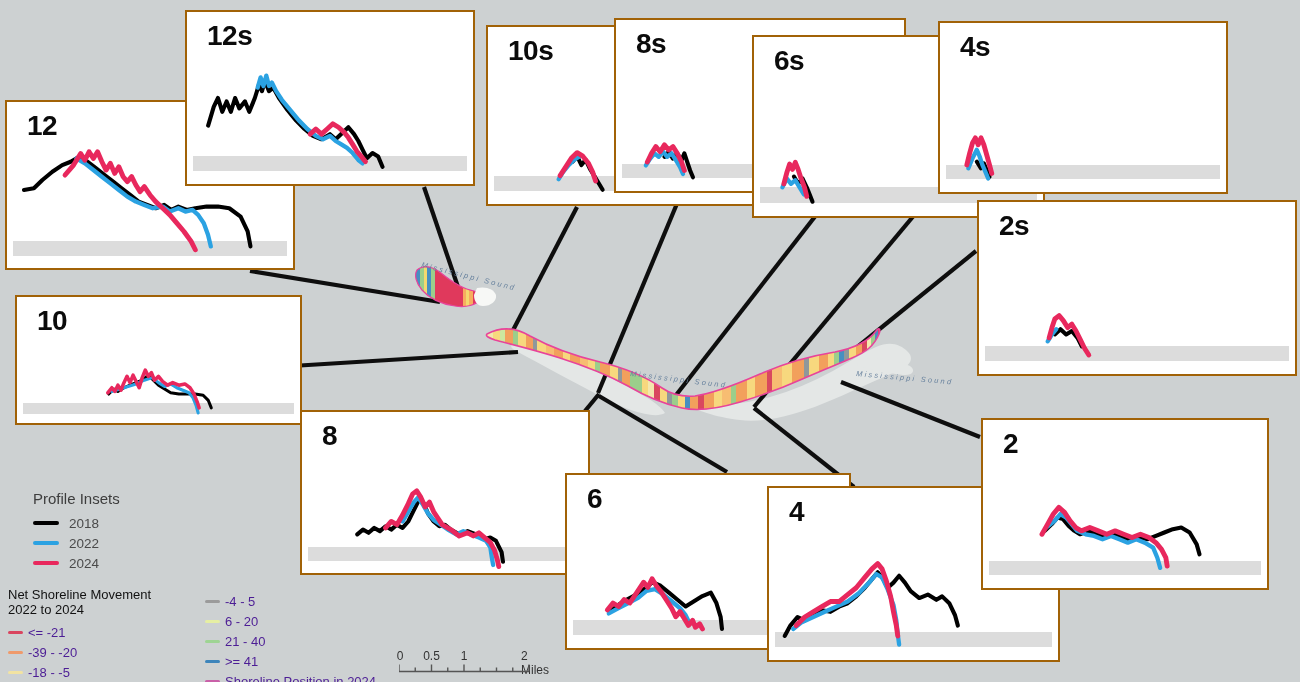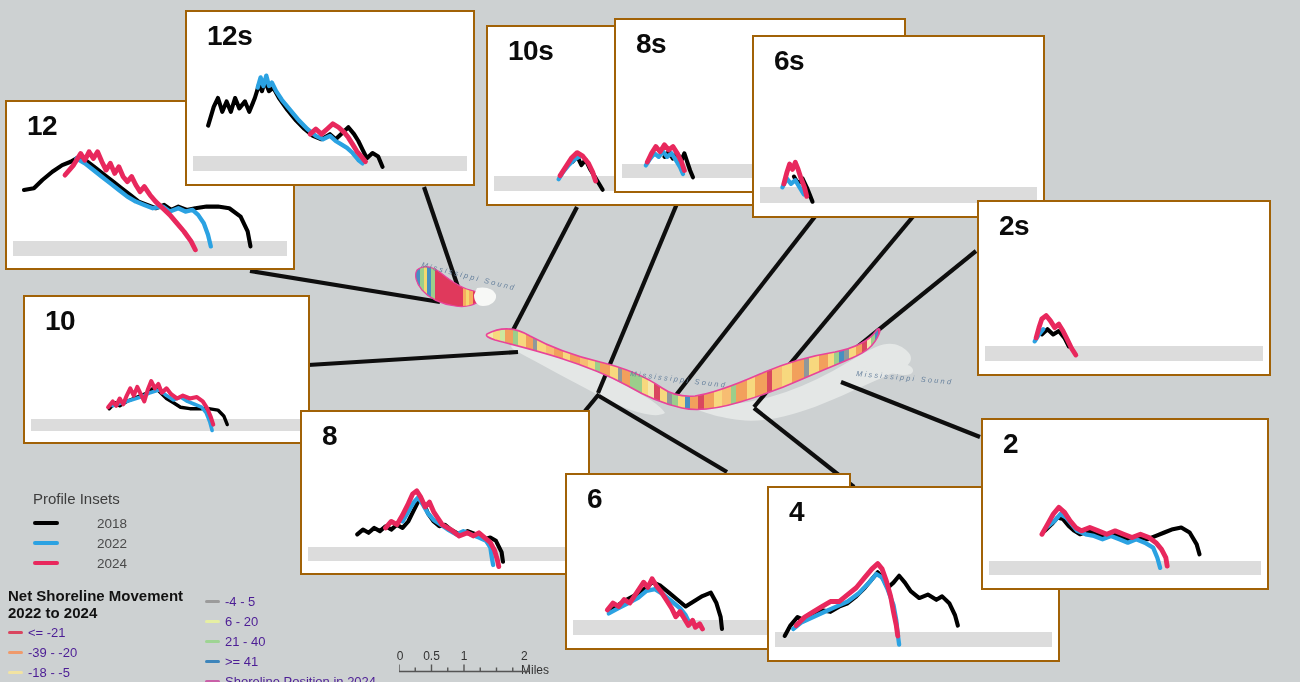--- a/index.html
+++ b/index.html
@@ -6,25 +6,25 @@
   body{font-family:"Liberation Sans",sans-serif;background:#b9bdbf;}
   .stage{position:relative;width:1300px;height:682px;background:#CDD1D2;overflow:hidden;}
   #map-svg{position:absolute;left:0;top:0;z-index:1;}
   #panels{position:absolute;left:0;top:0;width:100%;height:100%;z-index:2;pointer-events:none;}
   .panel{position:absolute;background:#ffffff;border:2px solid #a16207;box-sizing:border-box;}
   .panel svg{position:absolute;left:0;top:0;width:100%;height:100%;}
   .plabel{position:absolute;left:20px;top:8px;font-size:28px;font-weight:700;color:#0b0b0b;letter-spacing:-0.5px;}
   .datum-bar{position:absolute;left:6px;right:6px;top:84%;height:8.5%;background:#DCDCDC;}
   .legend-profile{position:absolute;left:33px;top:490px;z-index:40;}
   .lp-title{font-size:15px;color:#3d3d3d;margin-bottom:6px;}
-  .lp-row{display:flex;align-items:center;height:20px;gap:28px;}
+  .lp-row{display:flex;align-items:center;height:20px;}
   .lp-sw{display:inline-block;width:26px;height:4px;border-radius:2px;margin-right:10px;}
   .lp-lab{font-size:13.5px;color:#4a4a4a;}
   .legend-nsm{position:absolute;left:8px;top:588px;z-index:40;color:#121212;}
-  .nsm-title{font-size:15px;font-weight:700;line-height:1.12;}
+  .nsm-title{font-size:13px;font-weight:400;line-height:1.12;}
   .nsm-col-left{position:absolute;left:0;top:34px;}
   .nsm-col-right{position:absolute;left:197px;top:3px;}
   .nsm-row{display:flex;align-items:center;height:20px;white-space:nowrap;}
   .nsm-sw{display:inline-block;width:15px;height:3px;border-radius:1.5px;margin-right:5px;flex:0 0 auto;}
   .nsm-lab{font-size:13px;color:#4c1d95;}
   .scalebar{position:absolute;left:399px;top:649px;width:140px;height:26px;z-index:40;color:#333;}
   .sb-label{position:absolute;top:0;font-size:12px;}
   .sb-ticks{position:absolute;left:0;top:14px;}
 </style>
 </head>
@@ -164,39 +164,48 @@
       </div>
       <div class="panel" style="left: 752px; top: 12px; width: 293px; height: 183px; z-index: 23; margin-top: 23px;">
         <div class="datum-bar"></div>
         <svg viewBox="0 0 293 183">
           <polyline points="39.6,142.7 43.9,150.1 48.3,144.6 52.7,153.7 55.7,161.0 58.6,168.4" fill="none" stroke="#000000" stroke-width="4.2" stroke-linecap="round" stroke-linejoin="round"></polyline>
           <polyline points="27.8,153.7 32.2,144.6 36.6,150.1 41.0,146.4 45.4,153.7 49.8,161.0" fill="none" stroke="#2BA2E2" stroke-width="4.4" stroke-linecap="round" stroke-linejoin="round"></polyline>
           <polyline points="29.3,150.1 32.2,139.1 35.2,129.9 38.1,135.4 41.0,128.1 43.9,135.4 46.9,144.6 50.4,153.7 52.7,162.9" fill="none" stroke="#E8285D" stroke-width="5" stroke-linecap="round" stroke-linejoin="round"></polyline>
         </svg>
         <div class="plabel">6s</div>
       </div>
-      <div class="panel" style="left: 977px; top: 200px; width: 294px; height: 176px; z-index: 31;">
+      <div class="panel" style="left: 938px; top: 21px; width: 290px; height: 173px; z-index: 24;">
+        <div class="datum-bar"></div>
+        <svg viewBox="0 0 290 173">
+          <polyline points="36.3,141.9 40.6,148.8 43.5,143.6 46.4,150.5 49.3,157.4" fill="none" stroke="#000000" stroke-width="4.2" stroke-linecap="round" stroke-linejoin="round"></polyline>
+          <polyline points="27.6,148.8 31.9,138.4 36.3,129.8 39.2,136.7 42.0,145.3 45.0,152.2 47.9,159.2" fill="none" stroke="#2BA2E2" stroke-width="4.4" stroke-linecap="round" stroke-linejoin="round"></polyline>
+          <polyline points="26.1,145.3 29.0,133.2 31.9,122.8 34.8,117.6 37.7,124.6 40.6,117.6 43.5,124.6 46.4,134.9 49.3,145.3 51.6,154.0" fill="none" stroke="#E8285D" stroke-width="5" stroke-linecap="round" stroke-linejoin="round"></polyline>
+        </svg>
+        <div class="plabel">4s</div>
+      </div>
+      <div class="panel" style="left: 977px; top: 200px; width: 320px; height: 176px; z-index: 31;">
         <div class="datum-bar"></div>
         <svg viewBox="0 0 290 176">
           <polyline points="60.9,135.5 66.7,130.2 72.5,135.5 78.3,132.0 84.1,139.0 88.5,147.8" fill="none" stroke="#000000" stroke-width="4.2" stroke-linecap="round" stroke-linejoin="round"></polyline>
           <polyline points="53.6,142.6 58.0,135.5 62.4,130.2" fill="none" stroke="#2BA2E2" stroke-width="4.4" stroke-linecap="round" stroke-linejoin="round"></polyline>
           <polyline points="55.1,139.0 58.0,128.5 60.9,119.7 65.3,116.2 69.6,121.4 74.0,128.5 78.3,125.0 82.6,132.0 87.0,140.8 91.3,149.6 95.7,156.6" fill="none" stroke="#E8285D" stroke-width="5" stroke-linecap="round" stroke-linejoin="round"></polyline>
         </svg>
         <div class="plabel">2s</div>
       </div>
       <div class="panel" style="left: 5px; top: 100px; width: 290px; height: 170px; z-index: 20;">
         <div class="datum-bar"></div>
         <svg viewBox="0 0 290 170">
           <polyline points="15.9,90.1 26.1,88.4 34.8,79.9 45.0,71.4 55.1,64.6 63.8,61.2 72.5,56.1 81.2,61.2 89.9,68.0 98.6,74.8 107.3,81.6 116.0,88.4 124.7,95.2 133.4,102.0 142.1,105.4 150.8,108.8 159.5,105.4 166.8,110.5 174.0,107.1 182.7,110.5 191.4,108.8 203.0,107.1 214.6,107.1 226.2,108.8 237.8,117.3 245.0,132.6 247.9,147.9" fill="none" stroke="#000000" stroke-width="4.2" stroke-linecap="round" stroke-linejoin="round"></polyline>
           <polyline points="69.6,57.8 78.3,62.9 87.0,69.7 95.7,76.5 104.4,83.3 113.1,90.1 121.8,96.9 130.5,102.0 139.2,105.4 147.9,108.8 158.1,107.1 165.3,112.2 174.0,108.8 181.3,112.2 188.5,110.5 194.3,115.6 200.1,124.1 204.4,136.0 207.3,147.9" fill="none" stroke="#2BA2E2" stroke-width="4.4" stroke-linecap="round" stroke-linejoin="round"></polyline>
           <polyline points="58.0,74.8 66.7,64.6 74.0,52.7 78.3,59.5 82.6,51.0 87.0,57.8 91.3,51.0 95.7,61.2 100.0,69.7 104.4,62.9 108.8,73.1 113.1,66.3 117.5,76.5 121.8,81.6 126.2,76.5 130.5,85.0 134.8,91.8 139.2,86.7 145.0,95.2 150.8,102.0 158.1,108.8 165.3,115.6 172.5,124.1 179.8,132.6 187.1,142.8 191.4,151.3" fill="none" stroke="#E8285D" stroke-width="5" stroke-linecap="round" stroke-linejoin="round"></polyline>
         </svg>
         <div class="plabel">12</div>
       </div>
-      <div class="panel" style="left: 23px; top: 295px; width: 287px; height: 149px; z-index: 20;">
+      <div class="panel" style="left: 15px; top: 295px; width: 287px; height: 130px; z-index: 20;">
         <div class="datum-bar"></div>
         <svg viewBox="0 0 287 178">
           <polyline points="73.2,137.1 80.4,129.9 86.1,133.5 94.7,128.2 103.3,124.6 111.9,121.0 120.5,117.5 129.2,110.4 136.3,117.5 143.5,124.6 152.1,129.9 160.7,135.3 172.2,137.1 183.7,137.1 195.2,137.1 206.6,138.8 213.8,146.0 218.1,156.6" fill="none" stroke="#000000" stroke-width="4.2" stroke-linecap="round" stroke-linejoin="round"></polyline>
           <polyline points="77.5,133.5 89.0,129.9 100.4,126.4 111.9,122.8 123.4,117.5 134.9,113.9 143.5,121.0 152.1,126.4 160.7,122.8 169.3,128.2 177.9,131.7 186.6,135.3 192.3,142.4 196.6,153.1 199.5,163.8" fill="none" stroke="#2BA2E2" stroke-width="4.4" stroke-linecap="round" stroke-linejoin="round"></polyline>
           <polyline points="71.8,135.3 77.5,128.2 81.8,133.5 86.1,124.6 90.4,131.7 94.7,121.0 99.0,112.1 103.3,121.0 107.6,110.4 111.9,119.3 116.2,128.2 120.5,113.9 124.8,103.2 129.2,112.1 133.5,106.8 137.8,117.5 143.5,112.1 149.2,119.3 156.4,124.6 163.6,121.0 172.2,124.6 180.8,122.8 188.0,128.2 193.7,137.1 198.0,147.7 200.9,156.6" fill="none" stroke="#E8285D" stroke-width="5" stroke-linecap="round" stroke-linejoin="round"></polyline>
         </svg>
         <div class="plabel">10</div>
       </div>
       <div class="panel" style="left: 300px; top: 410px; width: 290px; height: 165px; z-index: 21;">
         <div class="datum-bar"></div>

